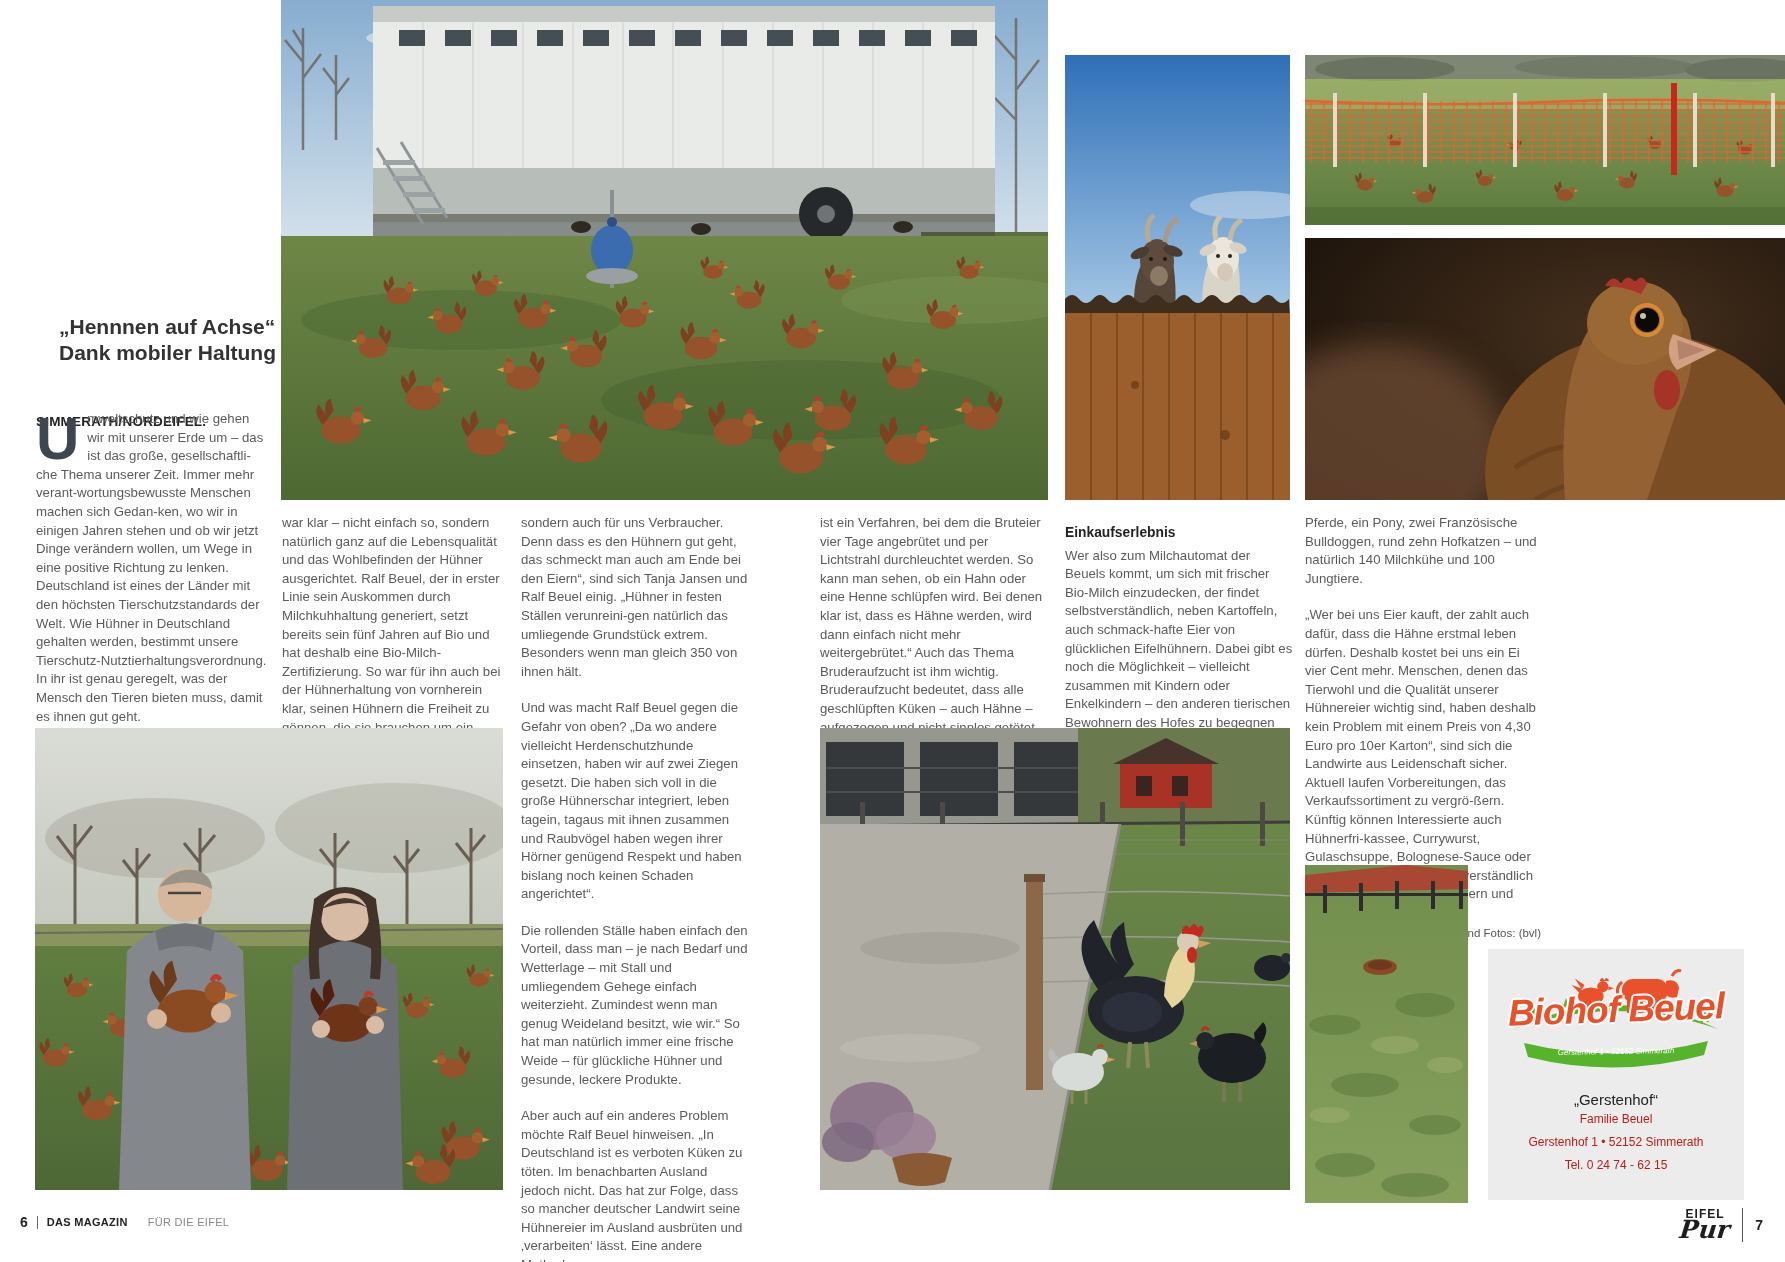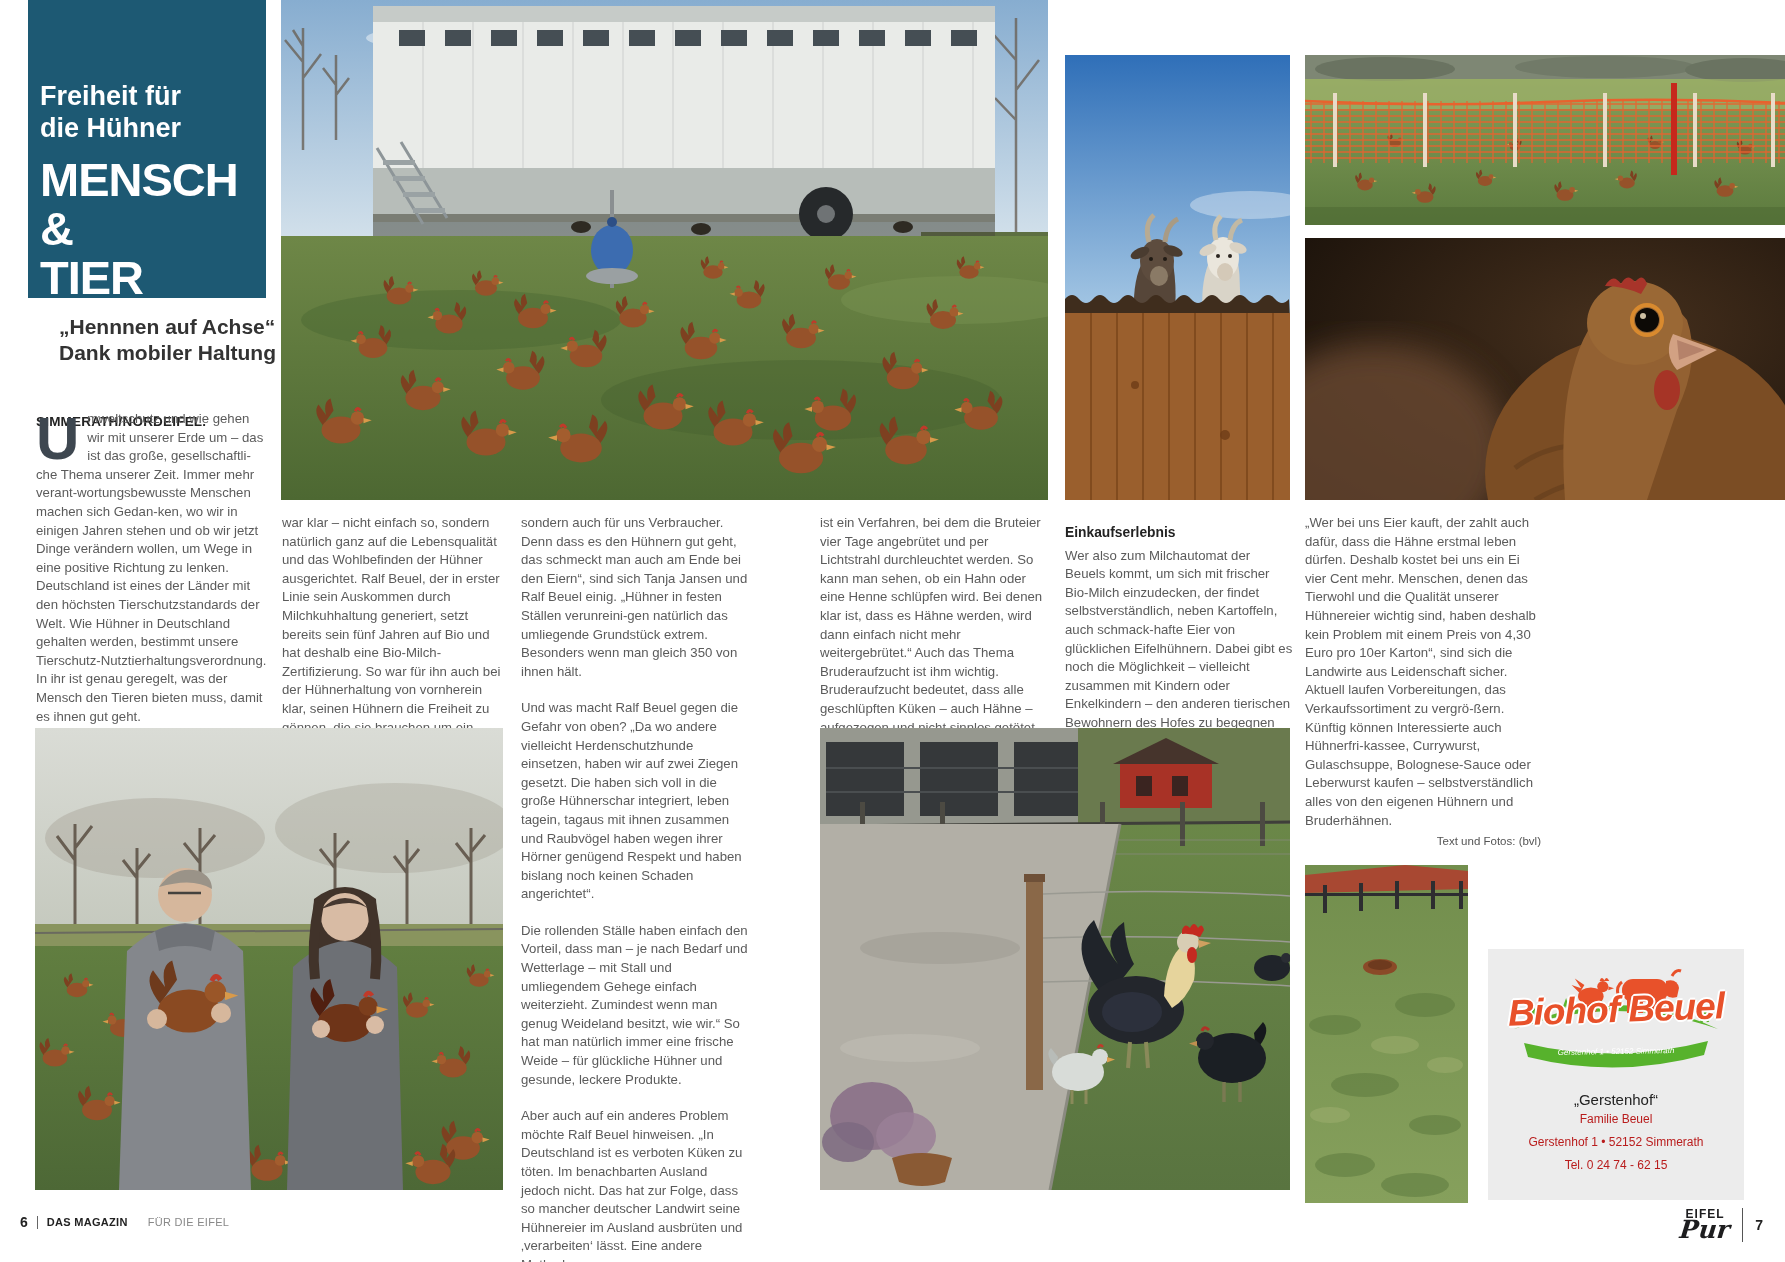--- a/index.html
+++ b/index.html
@@ -55,30 +55,20 @@
   .eifelpur{text-align:center;line-height:1;color:#1d1d1f;}
   .ep-top{font-size:12px;font-weight:800;letter-spacing:1px;}
   .ep-script{font-family:"DejaVu Serif","Liberation Serif",serif;font-style:italic;font-weight:bold;font-size:25px;margin-top:-3px;transform:skewX(-6deg);}
   .fdiv2{width:1px;height:34px;background:#555;margin:0 12px;}
 </style>
 </head>
 <body>
 
 <div class="spread">
 
-  <div class="title-box">
-    <div class="kicker">
-      <div>Freiheit für</div>
-      <div>die Hühner</div>
-    </div>
-    <div class="big-title">
-      <div>MENSCH &amp;</div>
-      <div>TIER</div>
-    </div>
-  </div>
 
   <div class="subtitle">
     <div>„Hennnen auf Achse“ –</div>
     <div>Dank mobiler Haltung</div>
   </div>
   <div class="location">SIMMERATH/NORDEIFEL.</div>
 
   <div class="col col1">
     <p><span class="dropcap">U</span><span>mweltschutz und wie gehen wir mit unserer Erde um – das ist das große, gesellschaftli-che Thema unserer Zeit. Immer mehr verant-wortungsbewusste Menschen machen sich Gedan-ken, wo wir in einigen Jahren stehen und ob wir jetzt Dinge verändern wollen, um Wege in eine positive Richtung zu lenken. Deutschland ist eines der Länder mit den höchsten Tierschutzstandards der Welt. Wie Hühner in Deutschland gehalten werden, bestimmt unsere Tierschutz-Nutztierhaltungsverordnung. In ihr ist genau geregelt, was der Mensch den Tieren bieten muss, damit es ihnen gut geht.</span></p>
     <div class="h2">Tierwohl und Bio-Milch</div>
@@ -99,20 +89,21 @@
   <div class="col col4">
     <p>ist ein Verfahren, bei dem die Bruteier vier Tage angebrütet und per Lichtstrahl durchleuchtet werden. So kann man sehen, ob ein Hahn oder eine Henne schlüpfen wird. Bei denen klar ist, dass es Hähne werden, wird dann einfach nicht mehr weitergebrütet.“ Auch das Thema Bruderaufzucht ist ihm wichtig. Bruderaufzucht bedeutet, dass alle geschlüpften Küken – auch Hähne – aufgezogen und nicht sinnlos getötet werden. Die Junghähne werden separat aufgezogen und sind nach 24 Wochen schlachtreif.</p>
   </div>
 
   <div class="col col5">
     <div class="h2 first">Einkaufserlebnis</div>
     <p>Wer also zum Milchautomat der Beuels kommt, um sich mit frischer Bio-Milch einzudecken, der findet selbstverständlich, neben Kartoffeln, auch schmack-hafte Eier von glücklichen Eifelhühnern. Dabei gibt es noch die Möglichkeit – vielleicht zusammen mit Kindern oder Enkelkindern – den anderen tierischen Bewohnern des Hofes zu begegnen und Hallo zu sa-gen. Wie beispielsweise dem Warzenenten- Pärchen oder dem bunten Barnevelder-Hahn mit seinen drei Damen. Mit zur Familie gehören insgesamt drei</p>
   </div>
 
   <div class="col col6">
+    <p>Pferde, ein Pony, zwei Französische Bulldoggen, rund zehn Hofkatzen – und natürlich 140 Milchkühe und 100 Jungtiere.</p>
     <p style="margin-bottom:2px;">„Wer bei uns Eier kauft, der zahlt auch dafür, dass die Hähne erstmal leben dürfen. Deshalb kostet bei uns ein Ei vier Cent mehr. Menschen, denen das Tierwohl und die Qualität unserer Hühnereier wichtig sind, haben deshalb kein Problem mit einem Preis von 4,30 Euro pro 10er Karton“, sind sich die Landwirte aus Leidenschaft sicher. Aktuell laufen Vorbereitungen, das Verkaufssortiment zu vergrö-ßern. Künftig können Interessierte auch Hühnerfri-kassee, Currywurst, Gulaschsuppe, Bolognese-Sauce oder Leberwurst kaufen – selbstverständlich alles von den eigenen Hühnern und Bruderhähnen.</p>
     <div class="credit">Text und Fotos: (bvl)</div>
   </div>
 
   <div class="photo photo-coop">
     <svg viewBox="0 0 767 500" preserveAspectRatio="none">
       <defs>
         <linearGradient id="sky1" x1="0" y1="0" x2="0" y2="1">
             <stop offset="0" stop-color="#87add0"></stop>
             <stop offset="1" stop-color="#d9e5ed"></stop>

